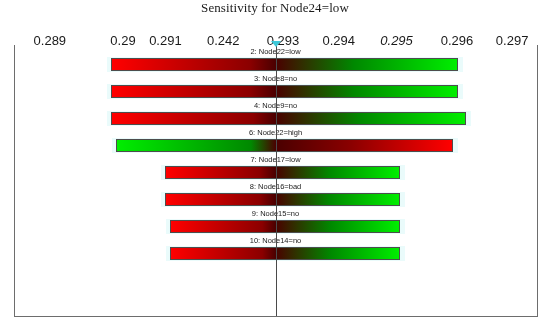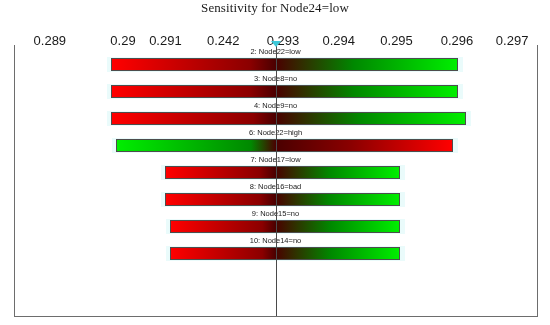--- a/index.html
+++ b/index.html
@@ -82,21 +82,21 @@
       <div class="ticklabel" style="left: 123px;">0.29</div>
       <div class="tick" style="left: 165.41px;"></div>
       <div class="ticklabel" style="left: 165.41px;">0.291</div>
       <div class="tick" style="left: 223.2px;"></div>
       <div class="ticklabel" style="left: 223.2px;">0.242</div>
       <div class="tick" style="left: 280.99px;"></div>
       <div class="ticklabel" style="left: 283px;">0.293</div>
       <div class="tick" style="left: 338.78px;"></div>
       <div class="ticklabel" style="left: 338.78px;">0.294</div>
       <div class="tick" style="left: 396.57px;"></div>
-      <div class="ticklabel" style="left: 396.57px;">0.295</div>
+      <div class="ticklabel" style="left: 396.57px; font-style: italic;">0.295</div>
       <div class="tick" style="left: 454.36px;"></div>
       <div class="ticklabel" style="left: 457px;">0.296</div>
       <div class="tick" style="left: 512.15px;"></div>
       <div class="ticklabel" style="left: 512.15px;">0.297</div>
     </div>
   <div id="gridlines">
       <div class="gridline" style="left: 49.8298px;"></div>
       <div class="gridline" style="left: 107.62px;"></div>
       <div class="gridline" style="left: 165.41px;"></div>
       <div class="gridline" style="left: 223.2px;"></div>

